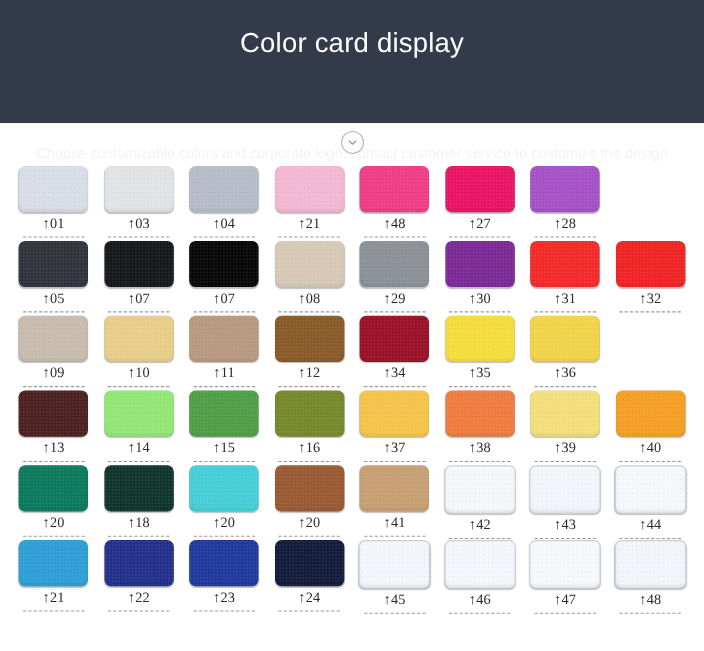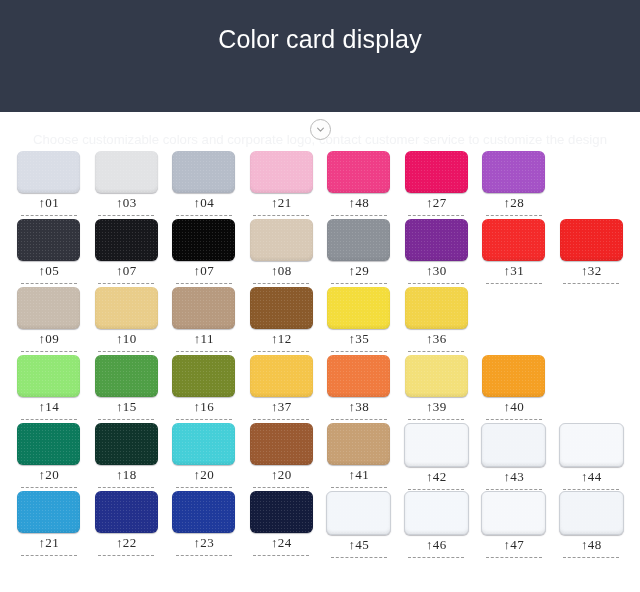--- a/index.html
+++ b/index.html
@@ -240,32 +240,42 @@
         <div class="swatch" style="background: rgb(183, 154, 127);"></div>
         <div class="label">↑11</div>
         <div class="dash"></div>
       </div>
       <div class="cell">
         <div class="swatch" style="background: rgb(138, 90, 43);"></div>
         <div class="label">↑12</div>
         <div class="dash"></div>
       </div>
       <div class="cell">
+        <div class="swatch" style="background: rgb(155, 17, 40);"></div>
+        <div class="label">↑34</div>
+        <div class="dash"></div>
+      </div>
+      <div class="cell">
         <div class="swatch" style="background: rgb(244, 221, 60);"></div>
         <div class="label">↑35</div>
         <div class="dash"></div>
       </div>
       <div class="cell">
         <div class="swatch" style="background: rgb(242, 212, 74);"></div>
         <div class="label">↑36</div>
         <div class="dash"></div>
       </div>
     </div>
     <div class="grid-row">
       <div class="cell">
+        <div class="swatch" style="background: rgb(76, 34, 32);"></div>
+        <div class="label">↑13</div>
+        <div class="dash"></div>
+      </div>
+      <div class="cell">
         <div class="swatch" style="background: rgb(146, 231, 117);"></div>
         <div class="label">↑14</div>
         <div class="dash"></div>
       </div>
       <div class="cell">
         <div class="swatch" style="background: rgb(79, 159, 70);"></div>
         <div class="label">↑15</div>
         <div class="dash"></div>
       </div>
       <div class="cell">

